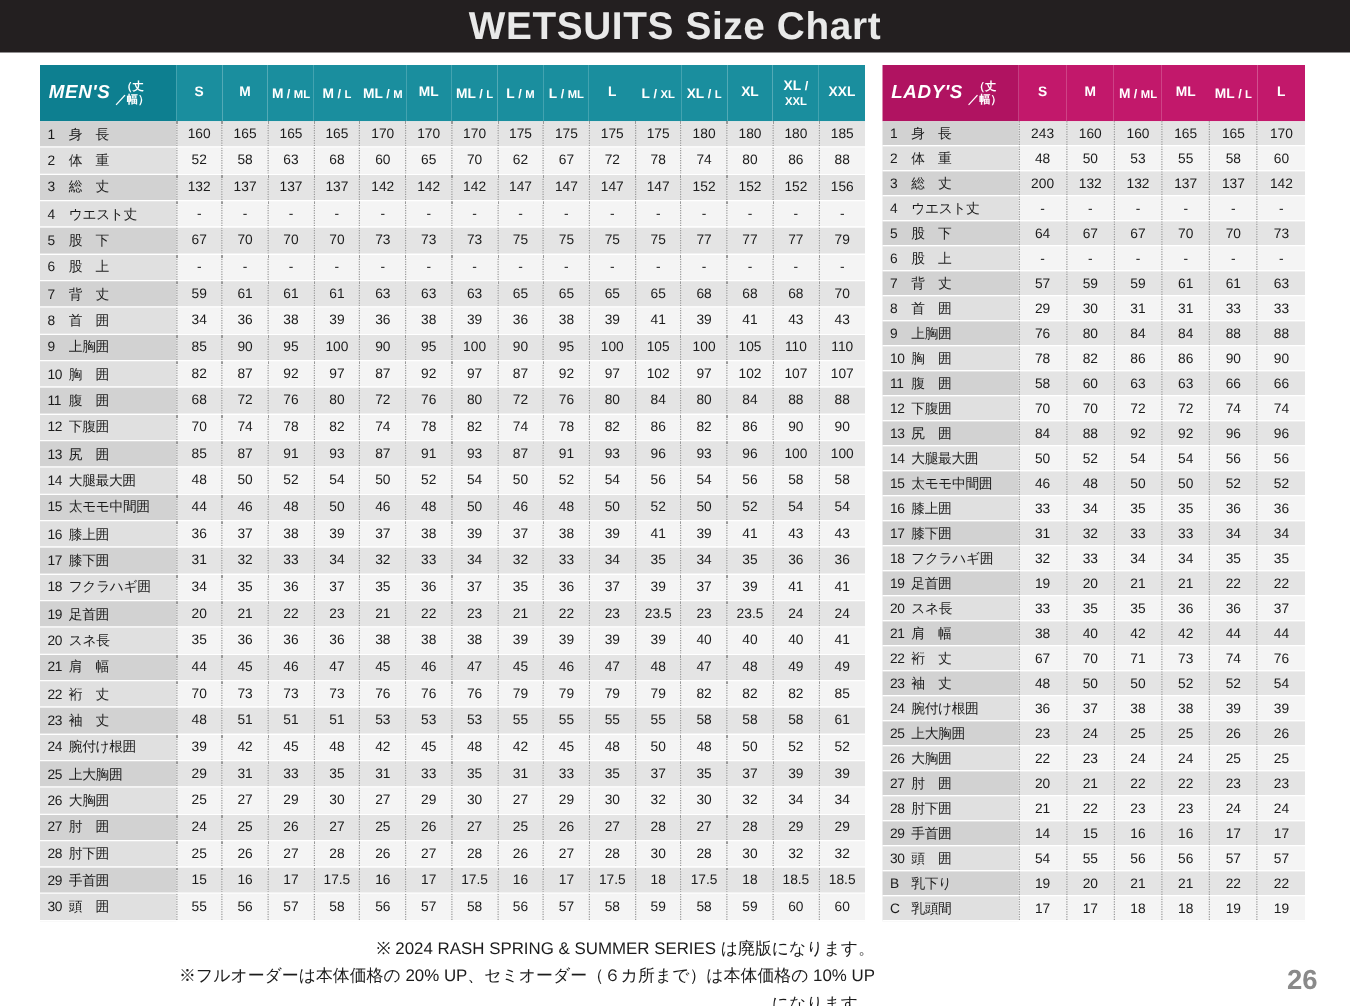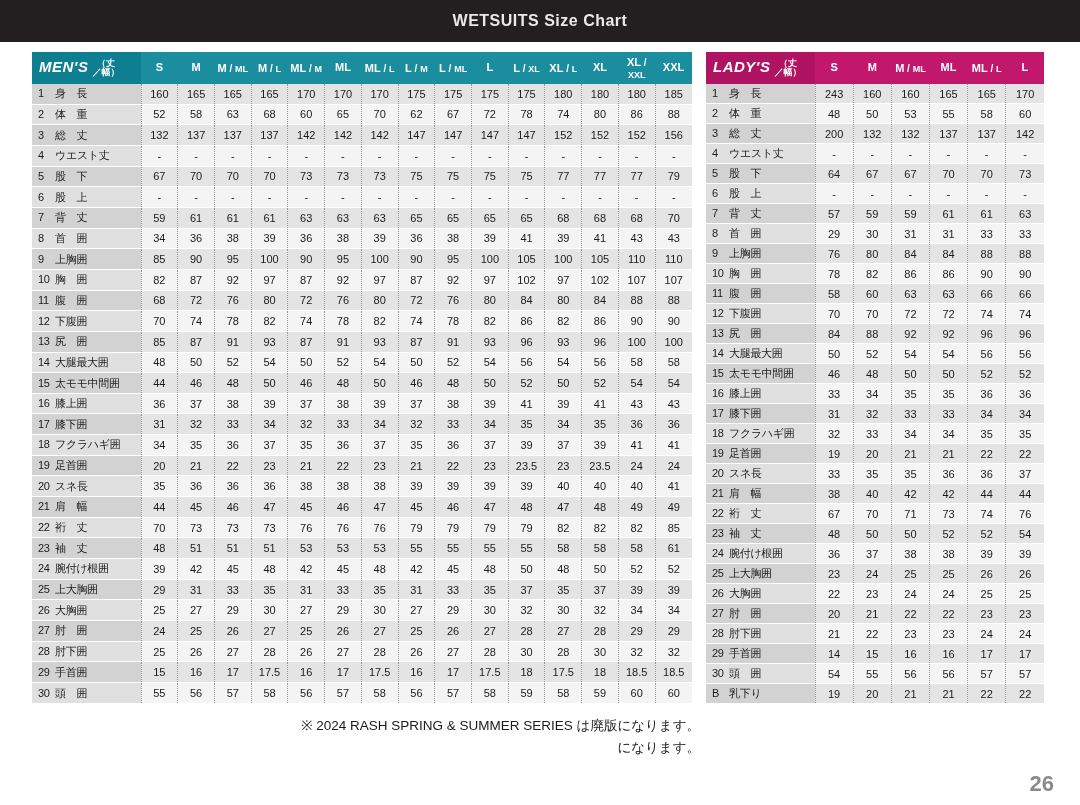--- a/index.html
+++ b/index.html
@@ -7,21 +7,21 @@
     width:1080px;height:805px;
     background:#231f20;
     font-family:"Liberation Sans", sans-serif;
     color:#111;
     overflow:hidden;
     position:relative;
   }
   #page-title{
     text-align:center;
     color:#e9e9e9;
-    font-size:16px;
+    font-size:31px;
     font-weight:bold;
     letter-spacing:.5px;
     padding:6px 0 6px 0;
     height:30px;
     line-height:30px;
   }
   .sheet{
     position:absolute;
     left:0;top:42px;
     width:1080px;
@@ -46,21 +46,21 @@
     padding:0;
     height:19px;
     border:0;
     color:#1b1b1b;
     font-family:"Liberation Sans", sans-serif;
   }
   
   .hdr td{
     color:#ffffff;
     font-weight:bold;
-    height:32px;
+    height:45px;
     vertical-align:middle;
     margin-left:27px;
   }
   .mens .hdr td{background:#1a8e9e;}
   .ladys .hdr td{background:#c2186b;}
   .mens .hdr td.brand{
     background:#0d7f90;
     text-align:left;
     padding-left:7px;
     font-size:15px;
@@ -1013,25 +1013,35 @@
           </tr>
           <tr>
             <td class="lbl"><span class="num">B</span>乳下り</td>
             <td>19</td>
             <td>20</td>
             <td>21</td>
             <td>21</td>
             <td>22</td>
             <td>22</td>
           </tr>
+          <tr>
+            <td class="lbl"><span class="num">C</span>乳頭間</td>
+            <td>17</td>
+            <td>17</td>
+            <td>18</td>
+            <td>18</td>
+            <td>19</td>
+            <td>19</td>
+          </tr>
         </tbody>
     </table>
 
   </div>
 
   <div class="notes">
     <div>※ 2024 RASH SPRING &amp; SUMMER SERIES は廃版になります。</div>
+    <div>※フルオーダーは本体価格の 20% UP、セミオーダー（６カ所まで）は本体価格の 10% UP</div>
     <div class="indent">になります。</div>
 
   </div>
 
   <div class="pageno">26</div>
 </div>
 
 </body></html>

